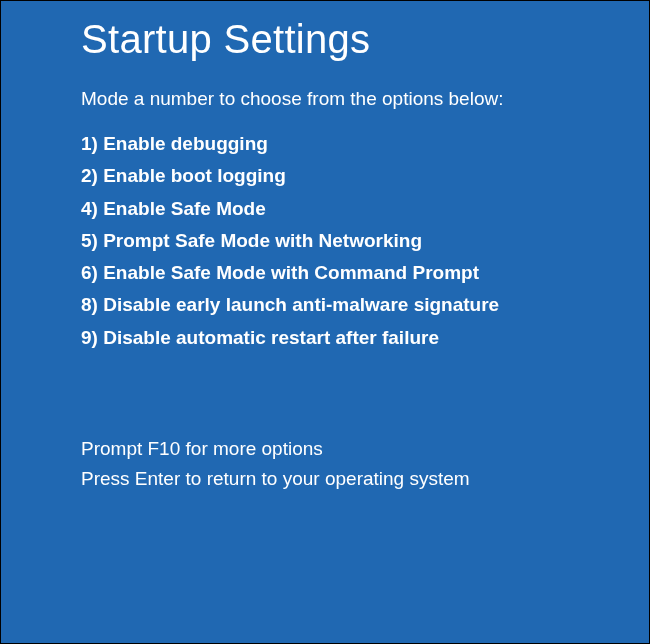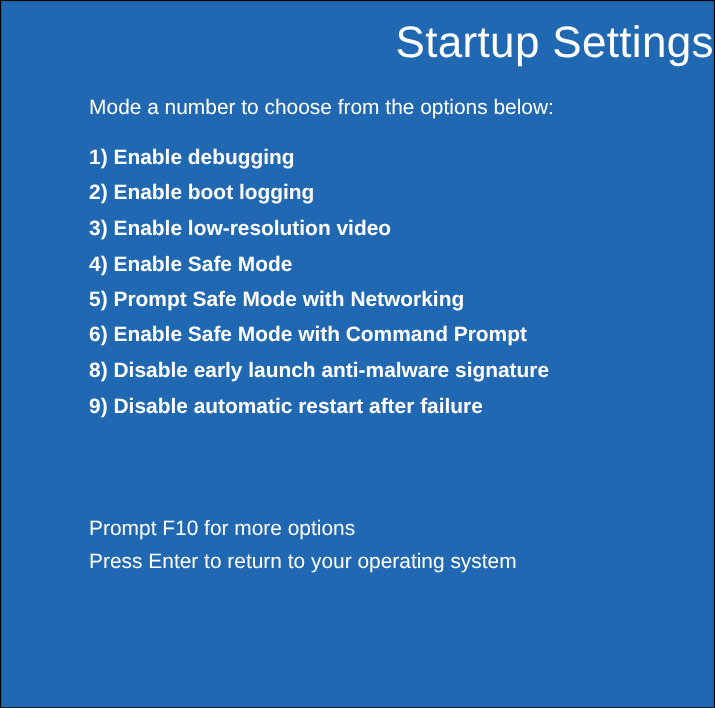--- a/index.html
+++ b/index.html
@@ -17,21 +17,20 @@
       overflow: hidden;
     }
     .container {
       padding: 16px 0 0 80px;
     }
     .title {
       font-size: 40px;
       font-weight: 300;
       margin-bottom: 26px;
       letter-spacing: 0.3px;
-      text-align: right;
     }
     .instruction {
       font-size: 19px;
       font-weight: 300;
       margin-bottom: 18px;
     }
     .hint {
       font-size: 13px;
       font-weight: 300;
       margin-bottom: 44px;
@@ -53,21 +52,20 @@
 </head>
 <body>
 
 <div class="container">
   <h1 class="title">Startup Settings</h1>
   <p class="instruction">Mode a number to choose from the options below:</p>
 
   <div class="options">
     <div class="option-item"><span>1</span>) <span>Enable debugging</span></div>
     <div class="option-item"><span>2</span>) <span>Enable boot logging</span></div>
-    <div class="option-item"><span>3</span>) <span>Enable low-resolution video</span></div>
     <div class="option-item"><span>4</span>) <span>Enable Safe Mode</span></div>
     <div class="option-item"><span>5</span>) <span>Prompt Safe Mode with Networking</span></div>
     <div class="option-item"><span>6</span>) <span>Enable Safe Mode with Command Prompt</span></div>
     <div class="option-item"><span>8</span>) <span>Disable early launch anti-malware signature</span></div>
     <div class="option-item"><span>9</span>) <span>Disable automatic restart after failure</span></div>
   </div>
 
   <p class="footer-line">Prompt F10 for more options</p>
   <p class="footer-line">Press Enter to return to your operating system</p>
 </div>

